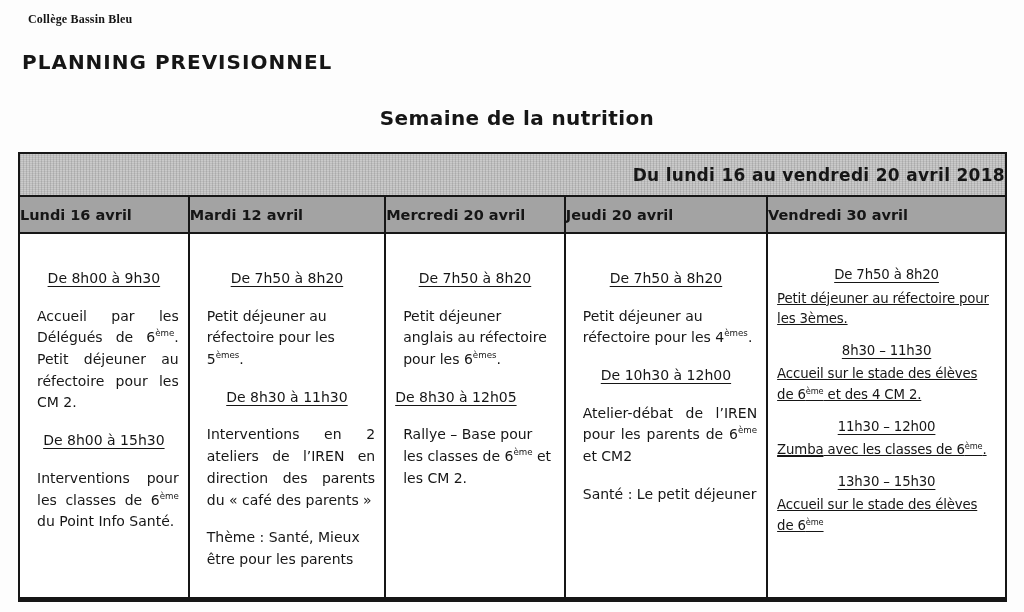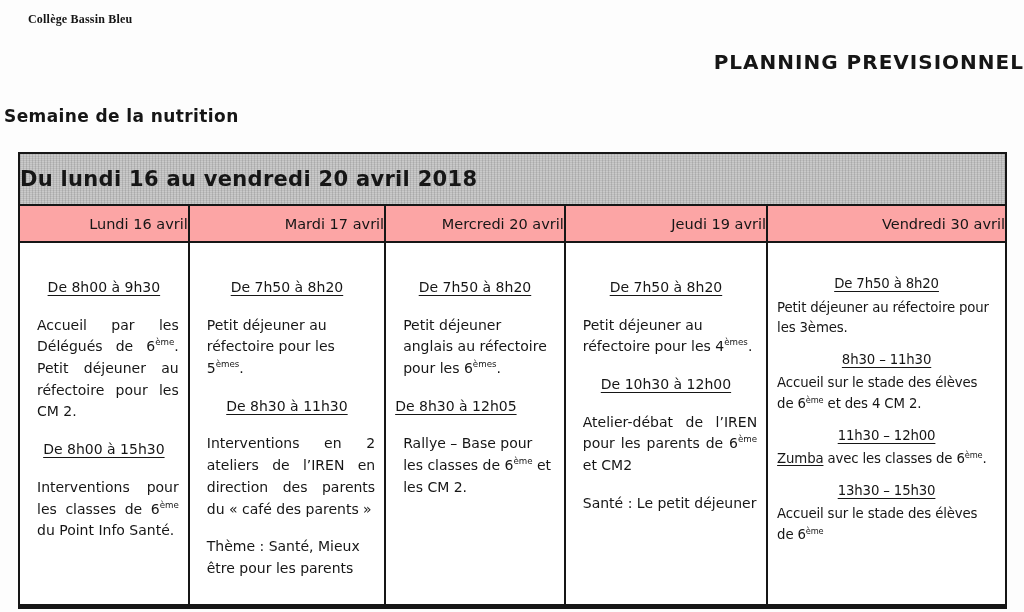--- a/index.html
+++ b/index.html
@@ -12,68 +12,68 @@
     overflow:hidden;
   }
   .school {
     position:absolute; left:28px; top:12px;
     font-family:"Liberation Serif", serif;
     font-weight:700; font-size:12px;
     letter-spacing:0.2px;
   }
   .title {
     position:absolute; top:50px; left:0; width:100%;
-    text-align:right; font-size:20px; font-weight:700;
+    text-align:left; font-size:20px; font-weight:700;
     letter-spacing:1px; padding-left:22px;
   }
   .subtitle {
     position:absolute; top:106px; left:0; width:100%;
-    font-size:17px; font-weight:700;
-    letter-spacing:0.4px; padding-left:4px;
+    text-align:center; font-size:20px; font-weight:700;
+    letter-spacing:0.4px; padding-left:10px;
   }
   table.planning {
     position:absolute; left:18px; top:152px;
     width:989px; height:450px;
     border-collapse:collapse;
     table-layout:fixed;
   }
   table.planning, table.planning th, table.planning td {
     border:2.5px solid var(--border,#161616);
   }
   table.planning { border-bottom-width:5px; }
   col.c1{width:17.2%} col.c2{width:19.9%} col.c3{width:18.2%} col.c4{width:20.5%} col.c5{width:24.2%}
   th.banner {
-    height:52px;
-    font-size:21px; font-weight:700; letter-spacing:0.3px;
-    text-align:left; vertical-align:middle;
+    height:43px;
+    font-size:17px; font-weight:700; letter-spacing:0.3px;
+    text-align:right; vertical-align:middle;
     background-color:var(--banner-bg,#bdbdbd);
     background-image:
       repeating-linear-gradient(90deg, rgba(0,0,0,0.10) 0px, rgba(0,0,0,0.10) 1px, transparent 1px, transparent 3px),
       repeating-linear-gradient(0deg, rgba(255,255,255,0.20) 0px, rgba(255,255,255,0.20) 1px, transparent 1px, transparent 2px);
   }
   th.day-cell {
-    height:37px; font-size:14.5px; font-weight:400;
-    text-align:right; vertical-align:middle; background:#fca5a5;
+    height:37px; font-size:14.5px; font-weight:700;
+    text-align:left; vertical-align:middle; background:#a3a3a3;
   }
   td.bcell {
     vertical-align:top; background:#fff;
     padding:20px 9px 8px 9px;
     font-size:14px; line-height:1.55;
   }
   td.col5 { font-size:13.3px; letter-spacing:-0.15px; }
   .time {
     text-decoration:underline;
     text-underline-offset:3px;
     text-decoration-thickness:1.4px;
     margin:14px 0 16px 0;
     white-space:nowrap;
   }
   .para { margin:0 0 16px 8px; }
   td.col5 .time { margin:11px 0 3px 0; }
-  td.col5 .para { margin:0 0 9px 0; }
+  td.col5 .para { margin:0 0 9px 0;text-decoration:underline; }
   .align-center { text-align:center; }
   .align-left { text-align:left; }
   .align-justify { text-align:justify; text-align-last:left; }
   sup { font-size:0.62em; line-height:0; }
   .u { text-decoration:underline; text-underline-offset:2px; }
 </style>
 </head>
 <body>
 
 <div class="school">Collège Bassin Bleu</div>
@@ -87,23 +87,23 @@
       <col class="c3">
       <col class="c4">
       <col class="c5">
   </colgroup>
   <thead>
     <tr>
       <th class="banner" colspan="5">Du lundi 16 au vendredi 20 avril 2018</th>
     </tr>
     <tr id="day-row">
         <th class="day-cell col1">Lundi 16 avril</th>
-        <th class="day-cell col2">Mardi 17 avril</th>
+        <th class="day-cell col2">Mardi 12 avril</th>
         <th class="day-cell col3">Mercredi 20 avril</th>
-        <th class="day-cell col4">Jeudi 19 avril</th>
+        <th class="day-cell col4">Jeudi 20 avril</th>
         <th class="day-cell col5">Vendredi 30 avril</th>
       </tr>
   </thead>
   <tbody>
     <tr id="body-row">
         <td class="bcell col1">
           <div class="time align-center">De 8h00 à 9h30</div>
           <div class="para align-justify">Accueil par les Délégués de 6<sup>ème</sup>. Petit déjeuner au réfectoire pour les CM 2.</div>
           <div class="time align-center">De 8h00 à 15h30</div>
           <div class="para align-justify">Interventions pour les classes de 6<sup>ème</sup> du Point Info Santé.</div>

